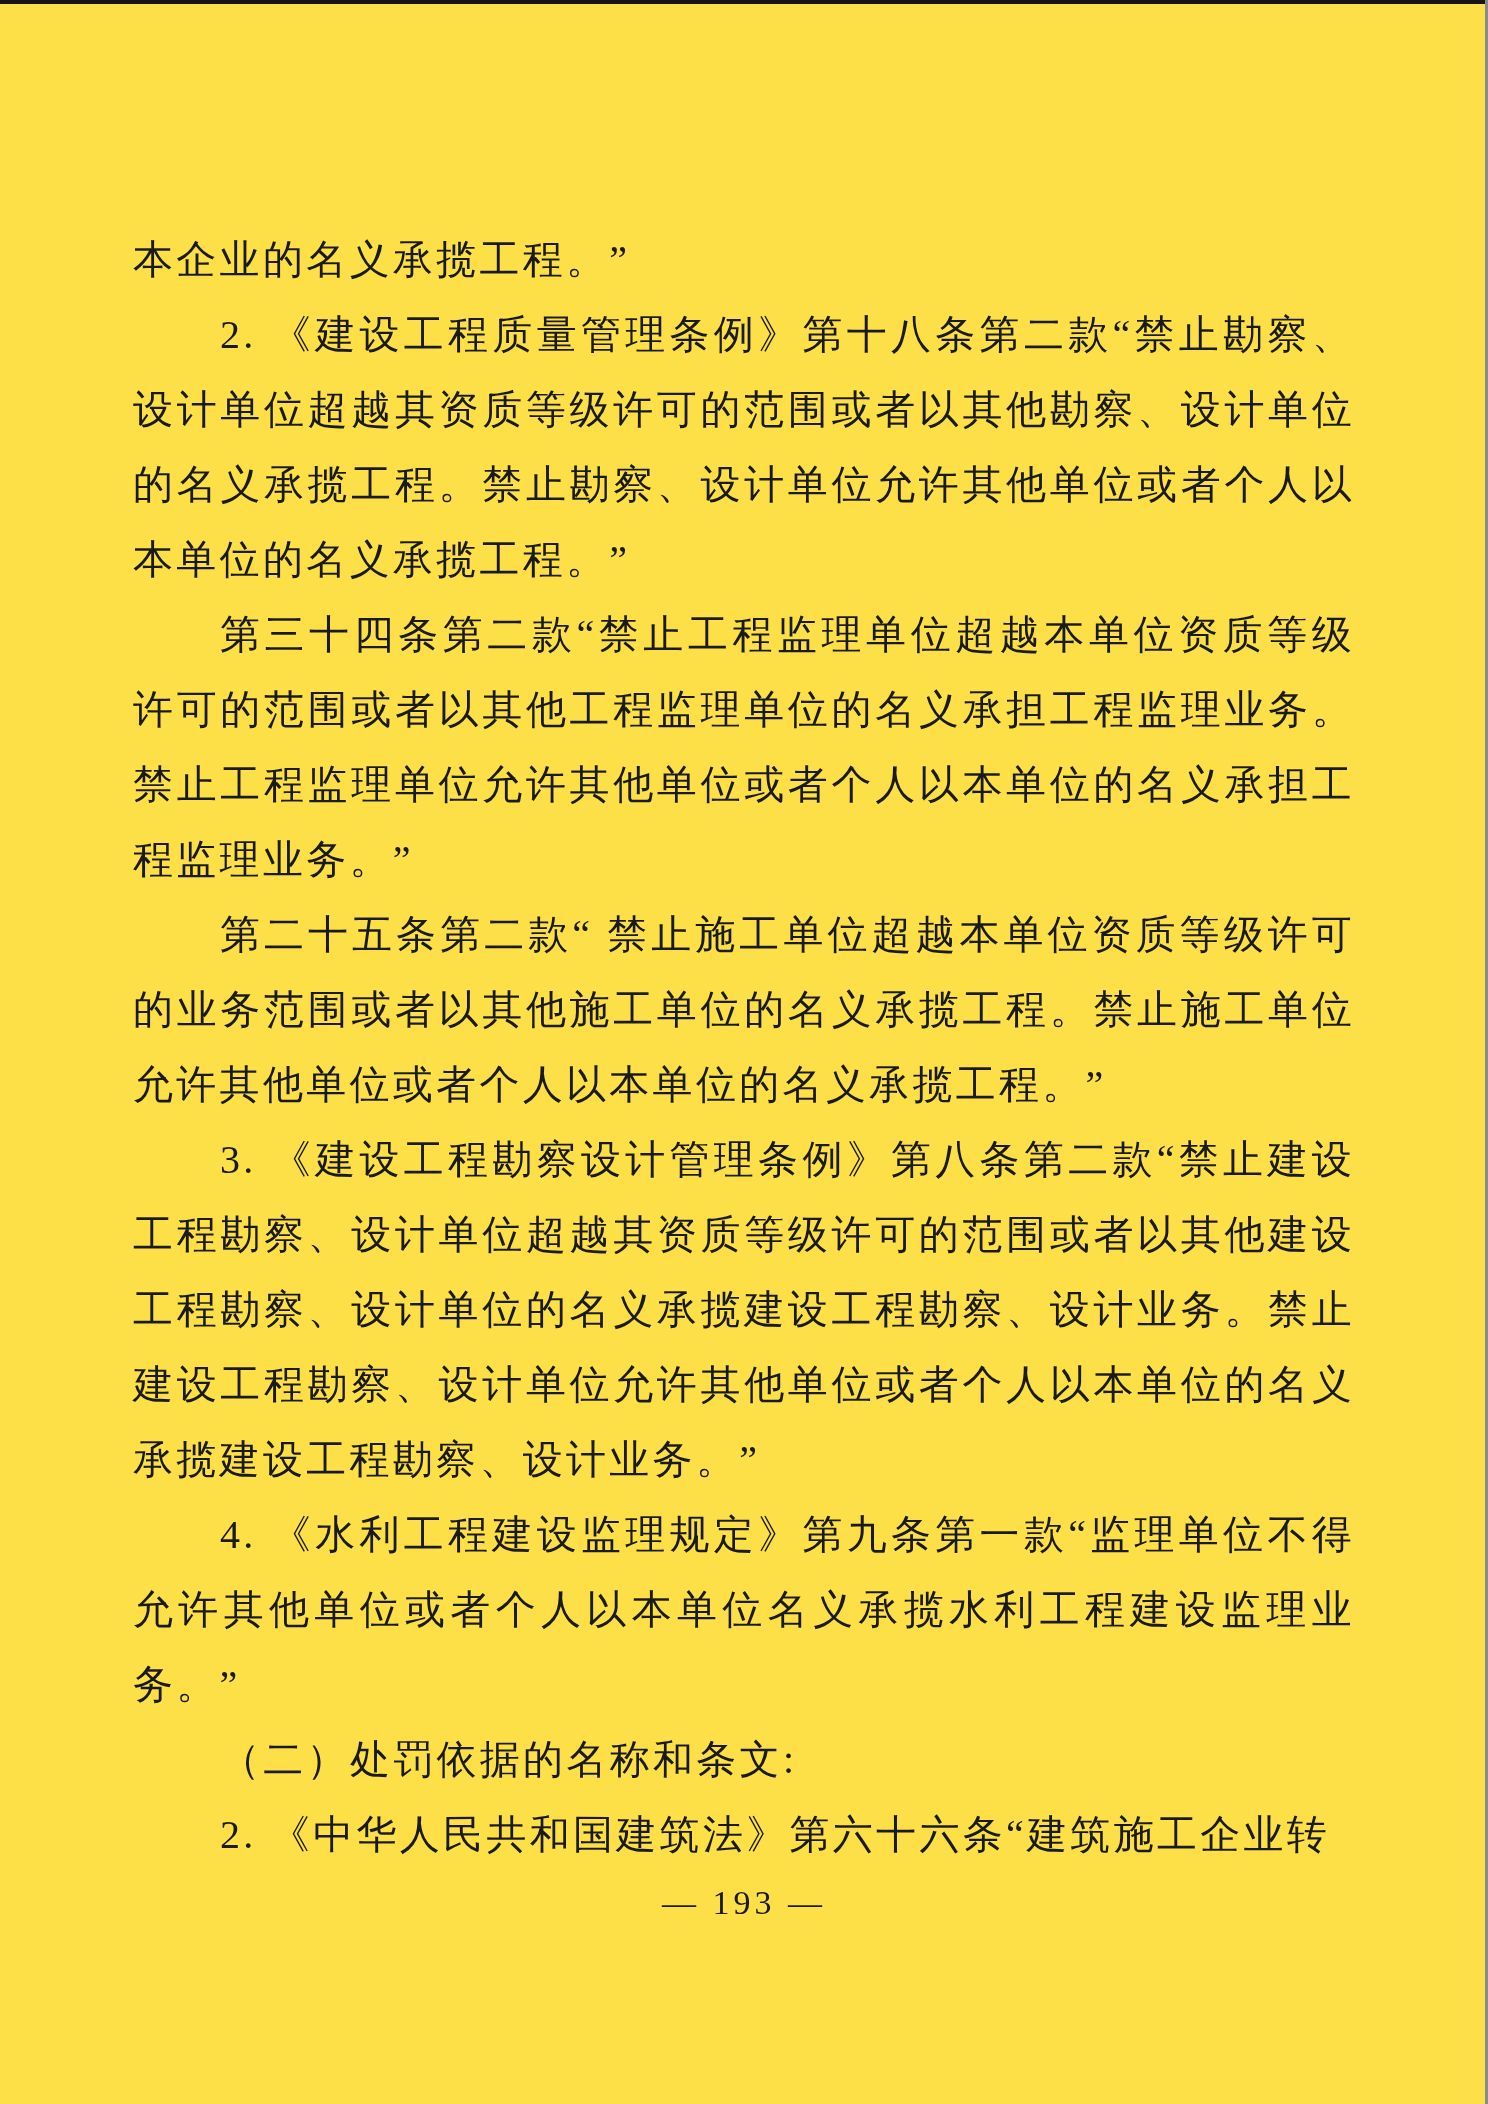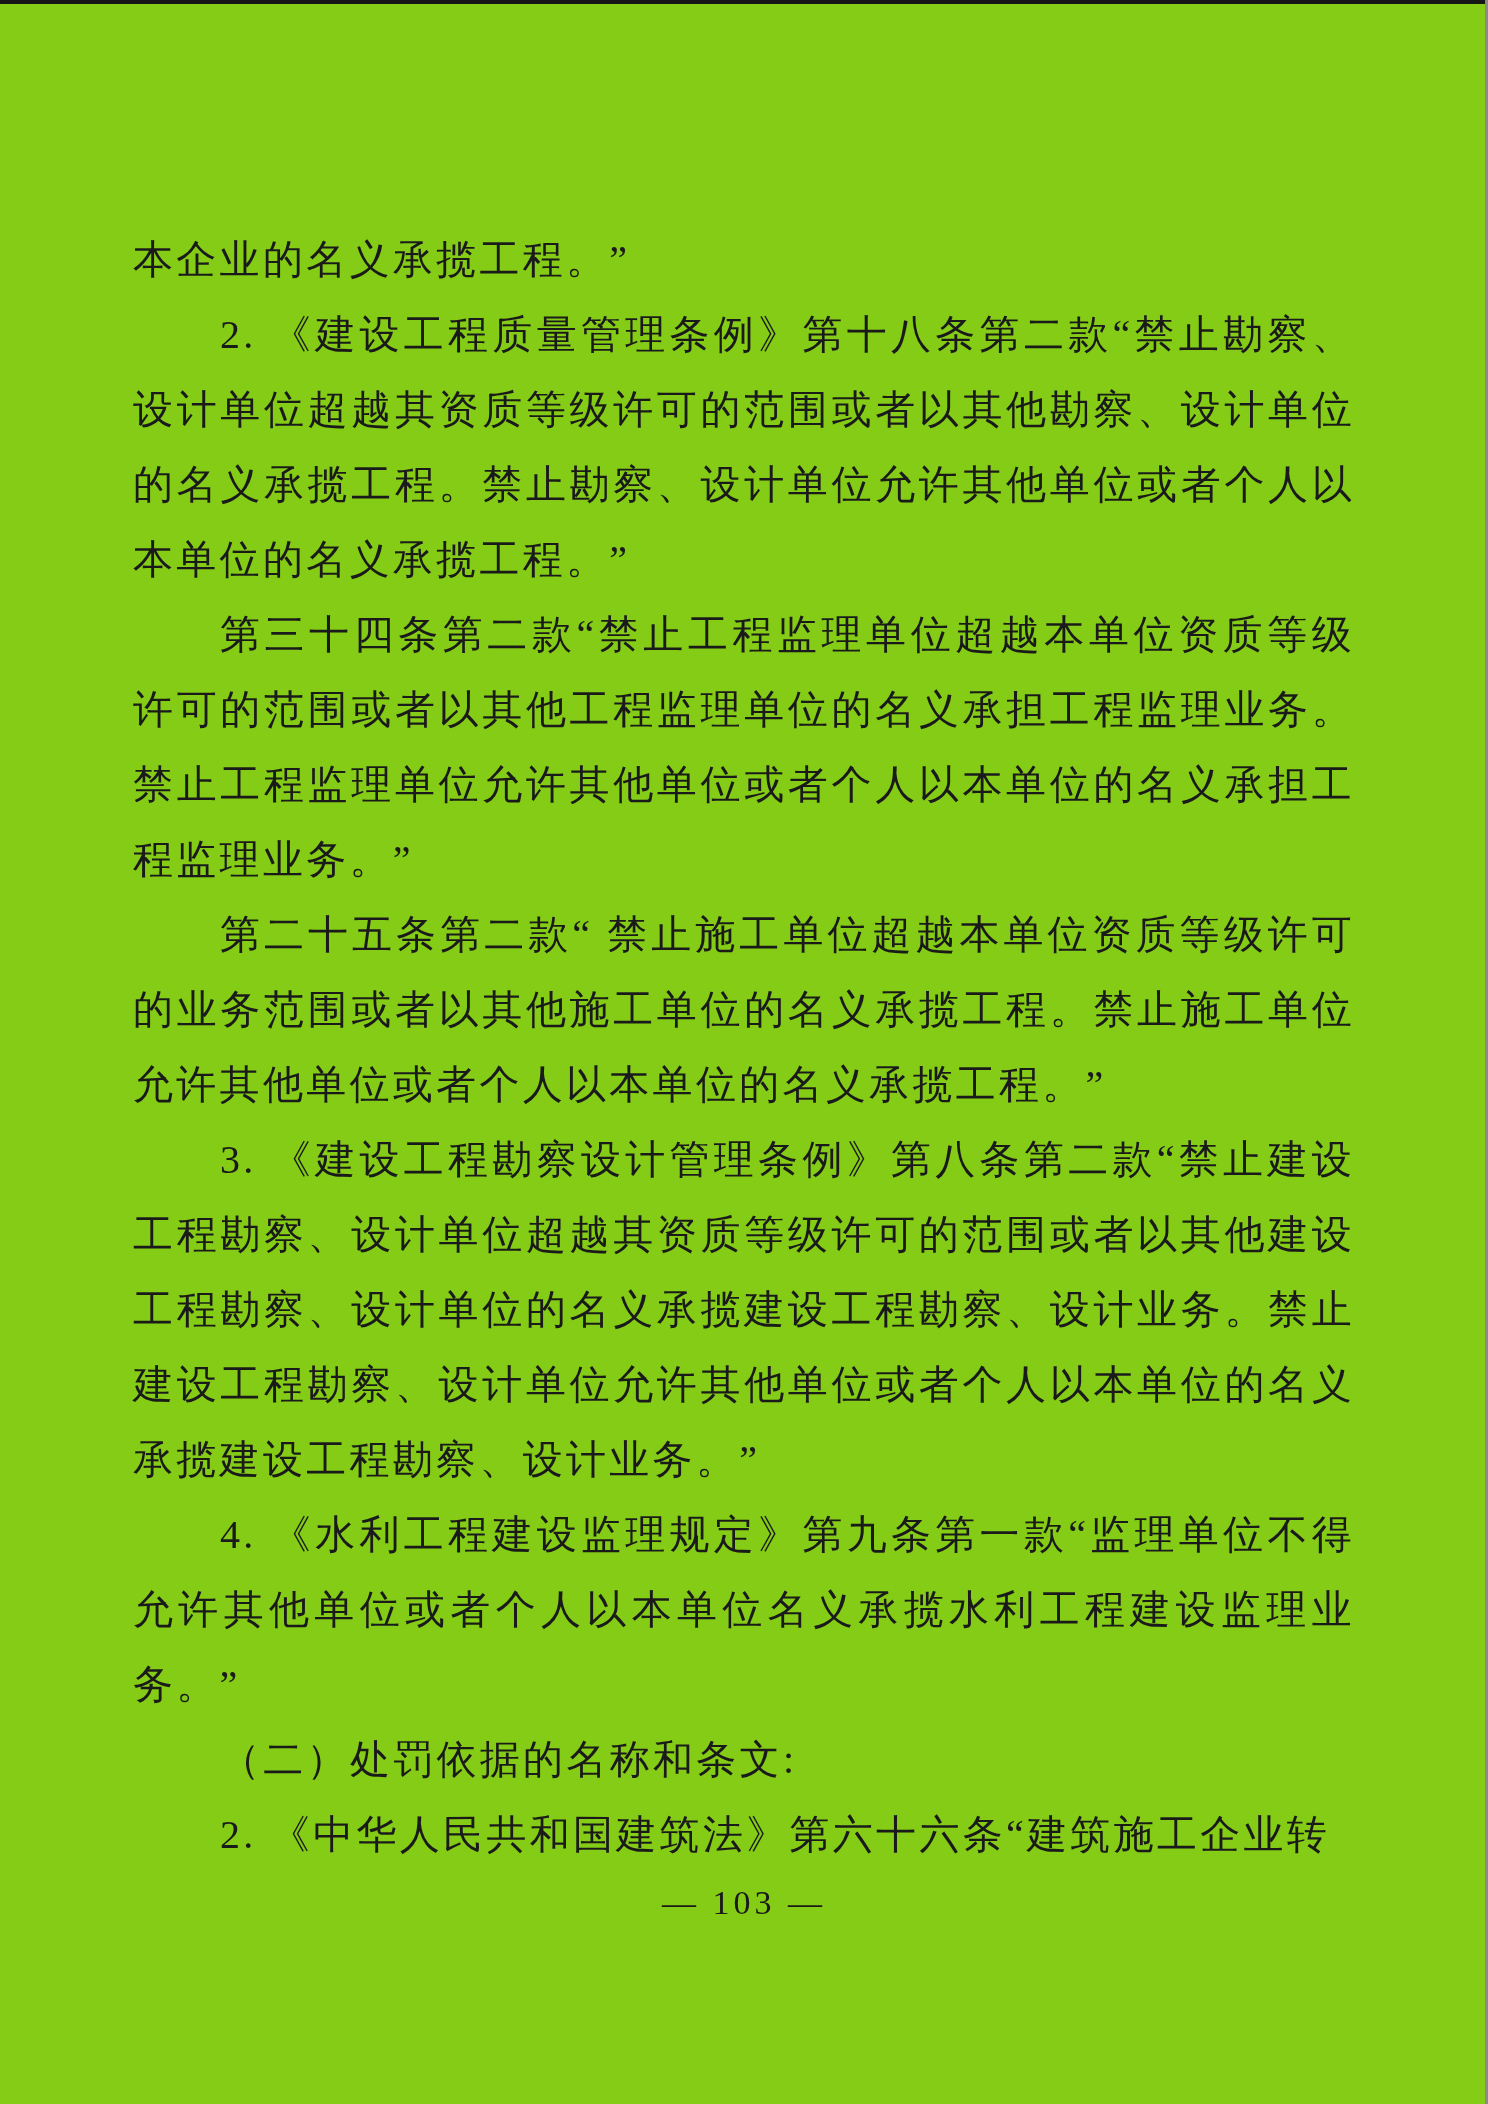--- a/index.html
+++ b/index.html
@@ -4,21 +4,21 @@
 <style>
   html, body {
     margin: 0;
     padding: 0;
     background: #ffffff;
   }
   .page {
     position: relative;
     width: 1488px;
     height: 2104px;
-    background: #84cc16;
+    background: #fde047;
     overflow: hidden;
     font-family: "Liberation Serif", serif;
     color: #1a1a1a;
   }
   .edge-top {
     position: absolute;
     top: 0; left: 0; right: 0;
     height: 4px;
     background: #161616;
   }
@@ -72,14 +72,14 @@
       <p class="">本企业的名义承揽工程。”</p>
       <p class="indent">2. 《建设工程质量管理条例》第十八条第二款“禁止勘察、设计单位超越其资质等级许可的范围或者以其他勘察、设计单位的名义承揽工程。禁止勘察、设计单位允许其他单位或者个人以本单位的名义承揽工程。”</p>
       <p class="indent">第三十四条第二款“禁止工程监理单位超越本单位资质等级许可的范围或者以其他工程监理单位的名义承担工程监理业务。禁止工程监理单位允许其他单位或者个人以本单位的名义承担工程监理业务。”</p>
       <p class="indent">第二十五条第二款“ 禁止施工单位超越本单位资质等级许可的业务范围或者以其他施工单位的名义承揽工程。禁止施工单位允许其他单位或者个人以本单位的名义承揽工程。”</p>
       <p class="indent">3. 《建设工程勘察设计管理条例》第八条第二款“禁止建设工程勘察、设计单位超越其资质等级许可的范围或者以其他建设工程勘察、设计单位的名义承揽建设工程勘察、设计业务。禁止建设工程勘察、设计单位允许其他单位或者个人以本单位的名义承揽建设工程勘察、设计业务。”</p>
       <p class="indent">4. 《水利工程建设监理规定》第九条第一款“监理单位不得允许其他单位或者个人以本单位名义承揽水利工程建设监理业务。”</p>
       <p class="indent bold">（二）处罚依据的名称和条文:</p>
       <p class="indent">2. 《中华人民共和国建筑法》第六十六条“建筑施工企业转</p>
     </div>
 
-  <div class="page-footer">— 103 —</div>
+  <div class="page-footer">— 193 —</div>
 </div>
 
 </body></html>

